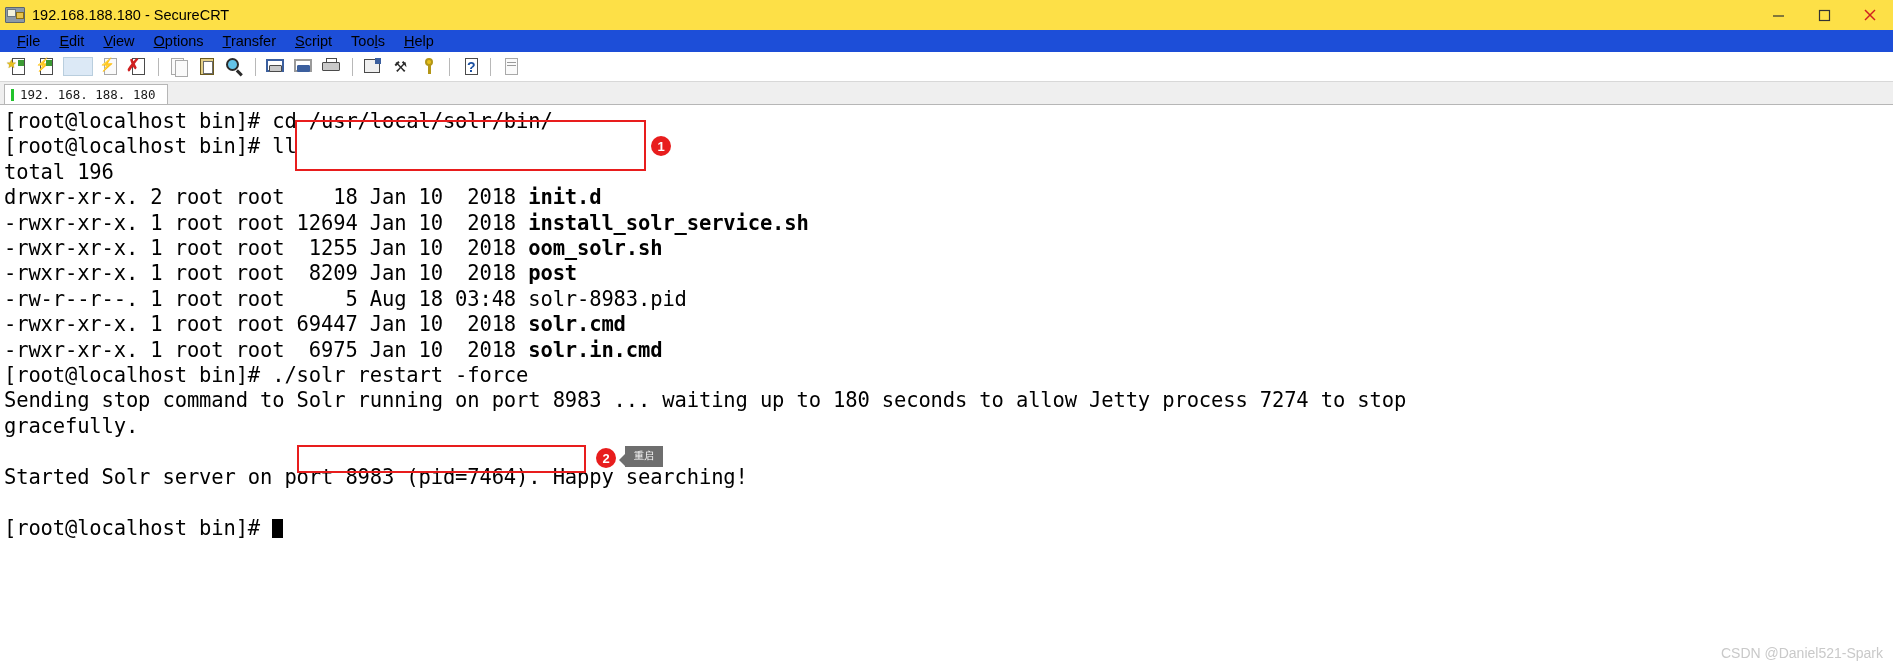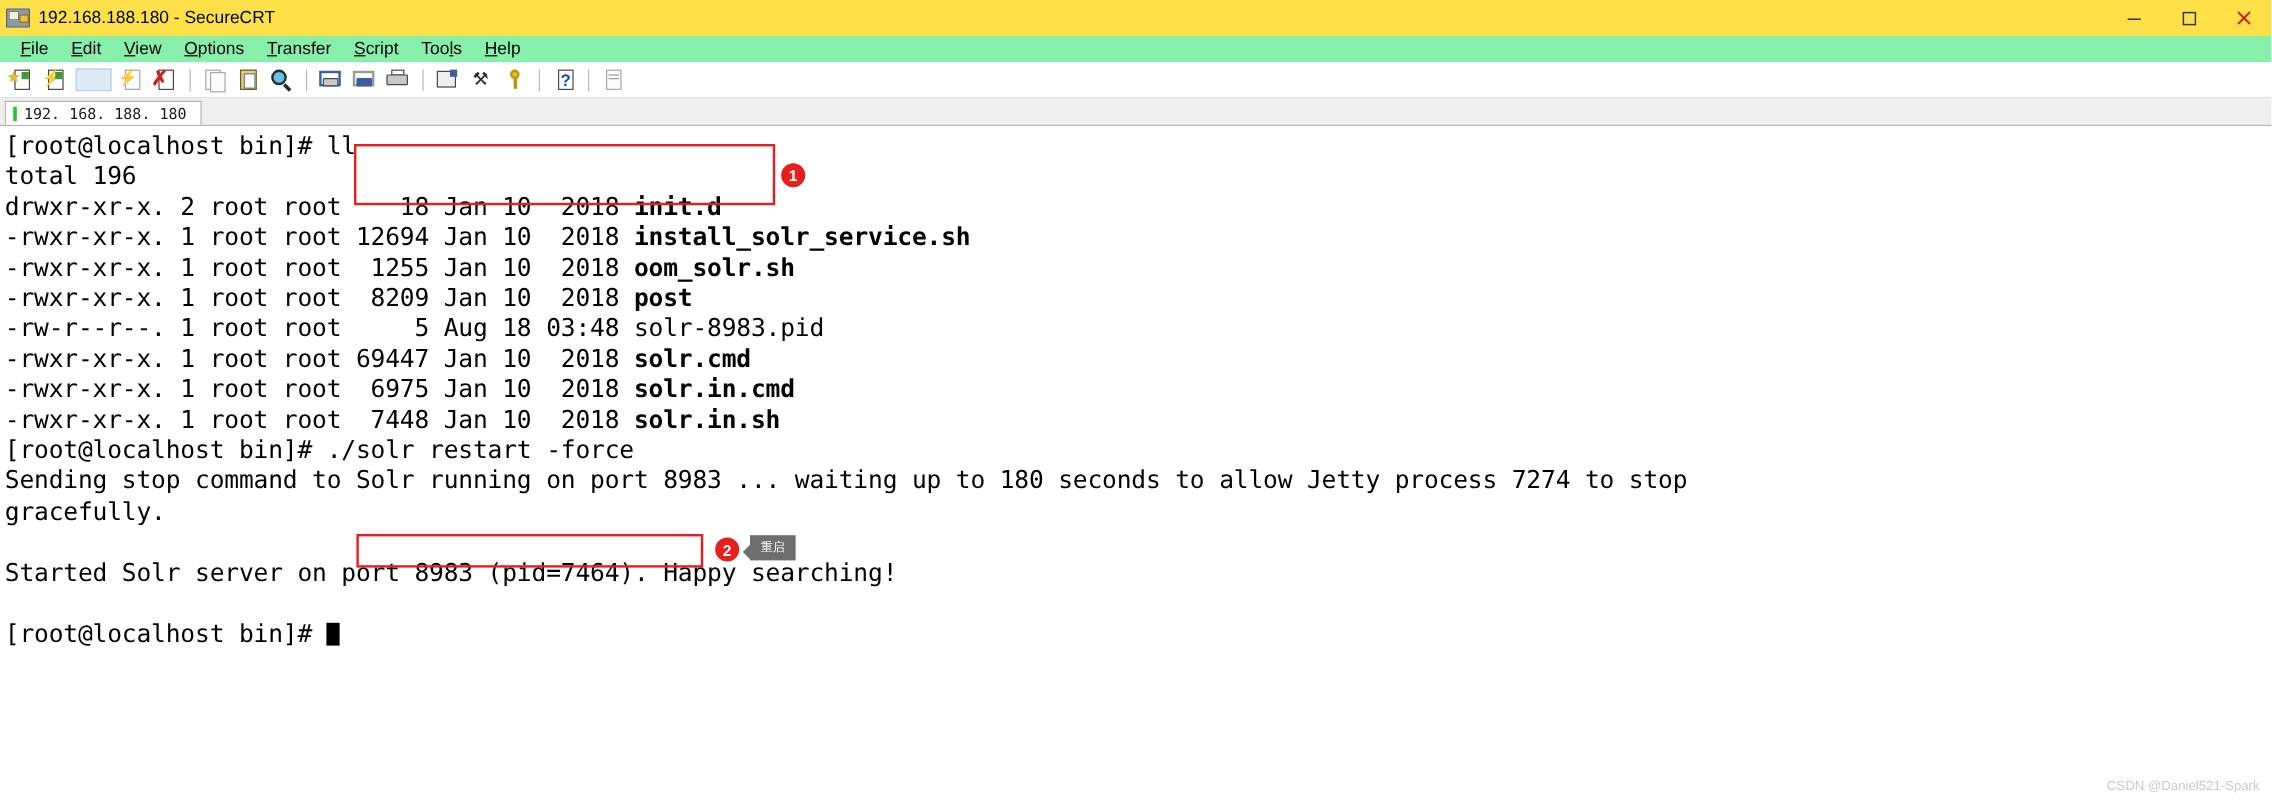--- a/index.html
+++ b/index.html
@@ -79,21 +79,21 @@
   }
   .wbtn.close { color: #cf2020; }
   .wbtn svg { display: block; }
 
   
   .menubar {
     height: 22px;
     display: flex;
     align-items: center;
     padding-left: 8px;
-    background: #86efac;
+    background: #1d4ed8;
     font-size: 14.5px;
     text-align: right;
   }
   .menu-item {
     padding: 1px 10px 2px 9px;
     color: #000;
     white-space: nowrap;
   }
   .menu-item u { text-decoration: underline; }
 
@@ -361,21 +361,21 @@
     width: 0; height: 0;
     border-top: 6px solid transparent;
     border-bottom: 6px solid transparent;
     border-right: 6px solid #6e6e6e;
   }
 
   .watermark {
     position: absolute;
     right: 10px;
     bottom: 6px;
-    font-size: 11px;
+    font-size: 14px;
     color: #c9c9c9;
     font-family: "Liberation Sans", sans-serif;
     white-space: nowrap;
   }
 </style>
 </head>
 <body>
 
 <div class="titlebar">
   <div class="app-icon">
@@ -488,31 +488,31 @@
 
 <div class="tabbar">
   <div class="tab">
     <div class="tab-indicator"></div>
     <span>192. 168. 188. 180</span>
   </div>
 </div>
 
 <div class="terminal">
 
+  <div class="term-line">[root@localhost bin]# cd /usr/local/solr/bin/</div>
   <div class="term-line">[root@localhost bin]# ll</div>
   <div class="term-line">total 196</div>
 
   <div class="term-line"><span>drwxr-xr-x. 2 root root    18 Jan 10  2018 </span><b>init.d</b></div>
   <div class="term-line"><span>-rwxr-xr-x. 1 root root 12694 Jan 10  2018 </span><b>install_solr_service.sh</b></div>
   <div class="term-line"><span>-rwxr-xr-x. 1 root root  1255 Jan 10  2018 </span><b>oom_solr.sh</b></div>
   <div class="term-line"><span>-rwxr-xr-x. 1 root root  8209 Jan 10  2018 </span><b>post</b></div>
   <div class="term-line"><span>-rw-r--r--. 1 root root     5 Aug 18 03:48 </span><span>solr-8983.pid</span></div>
   <div class="term-line"><span>-rwxr-xr-x. 1 root root 69447 Jan 10  2018 </span><b>solr.cmd</b></div>
   <div class="term-line"><span>-rwxr-xr-x. 1 root root  6975 Jan 10  2018 </span><b>solr.in.cmd</b></div>
-  <div class="term-line"><span>-rwxr-xr-x. 1 root root  7448 Jan 10  2018 </span><b>solr.in.sh</b></div>
 
   <div class="term-line">[root@localhost bin]# ./solr restart -force</div>
   <div class="term-line">Sending stop command to Solr running on port 8983 ... waiting up to 180 seconds to allow Jetty process 7274 to stop</div>
   <div class="term-line">gracefully.</div>
   <div class="term-line">&nbsp;</div>
   <div class="term-line">Started Solr server on port 8983 (pid=7464). Happy searching!</div>
   <div class="term-line">&nbsp;</div>
   <div class="term-line"><span>[root@localhost bin]# </span><span class="cursor-block"></span></div>
 
   <div class="annot-box" style="left:295px; top:15px; width:351px; height:51px;"></div>

